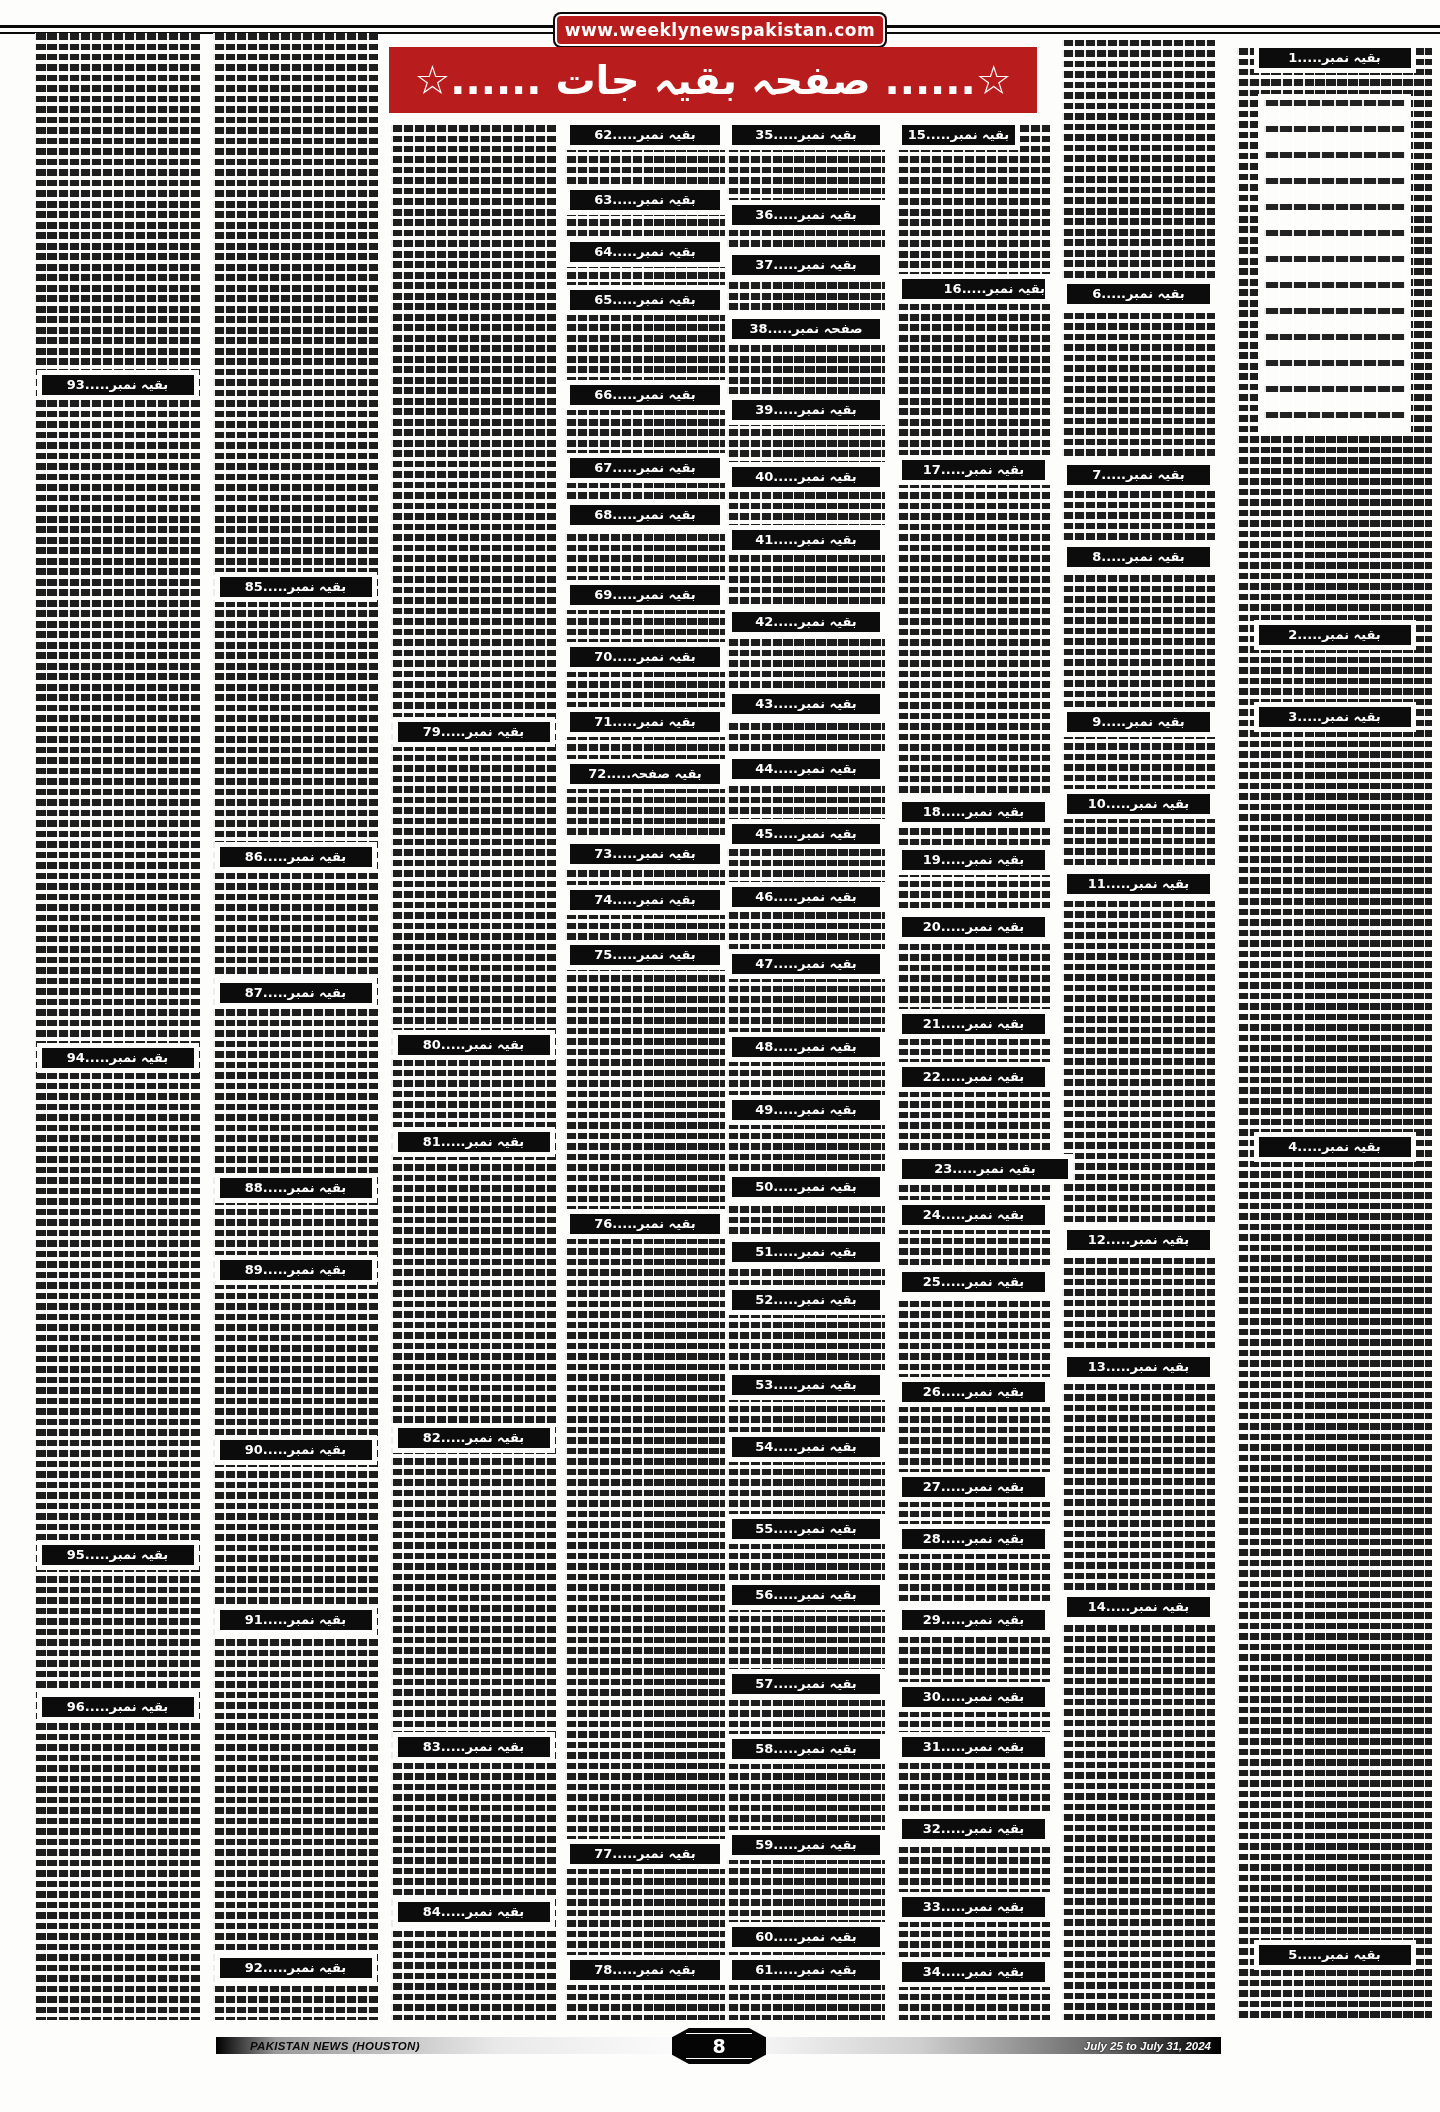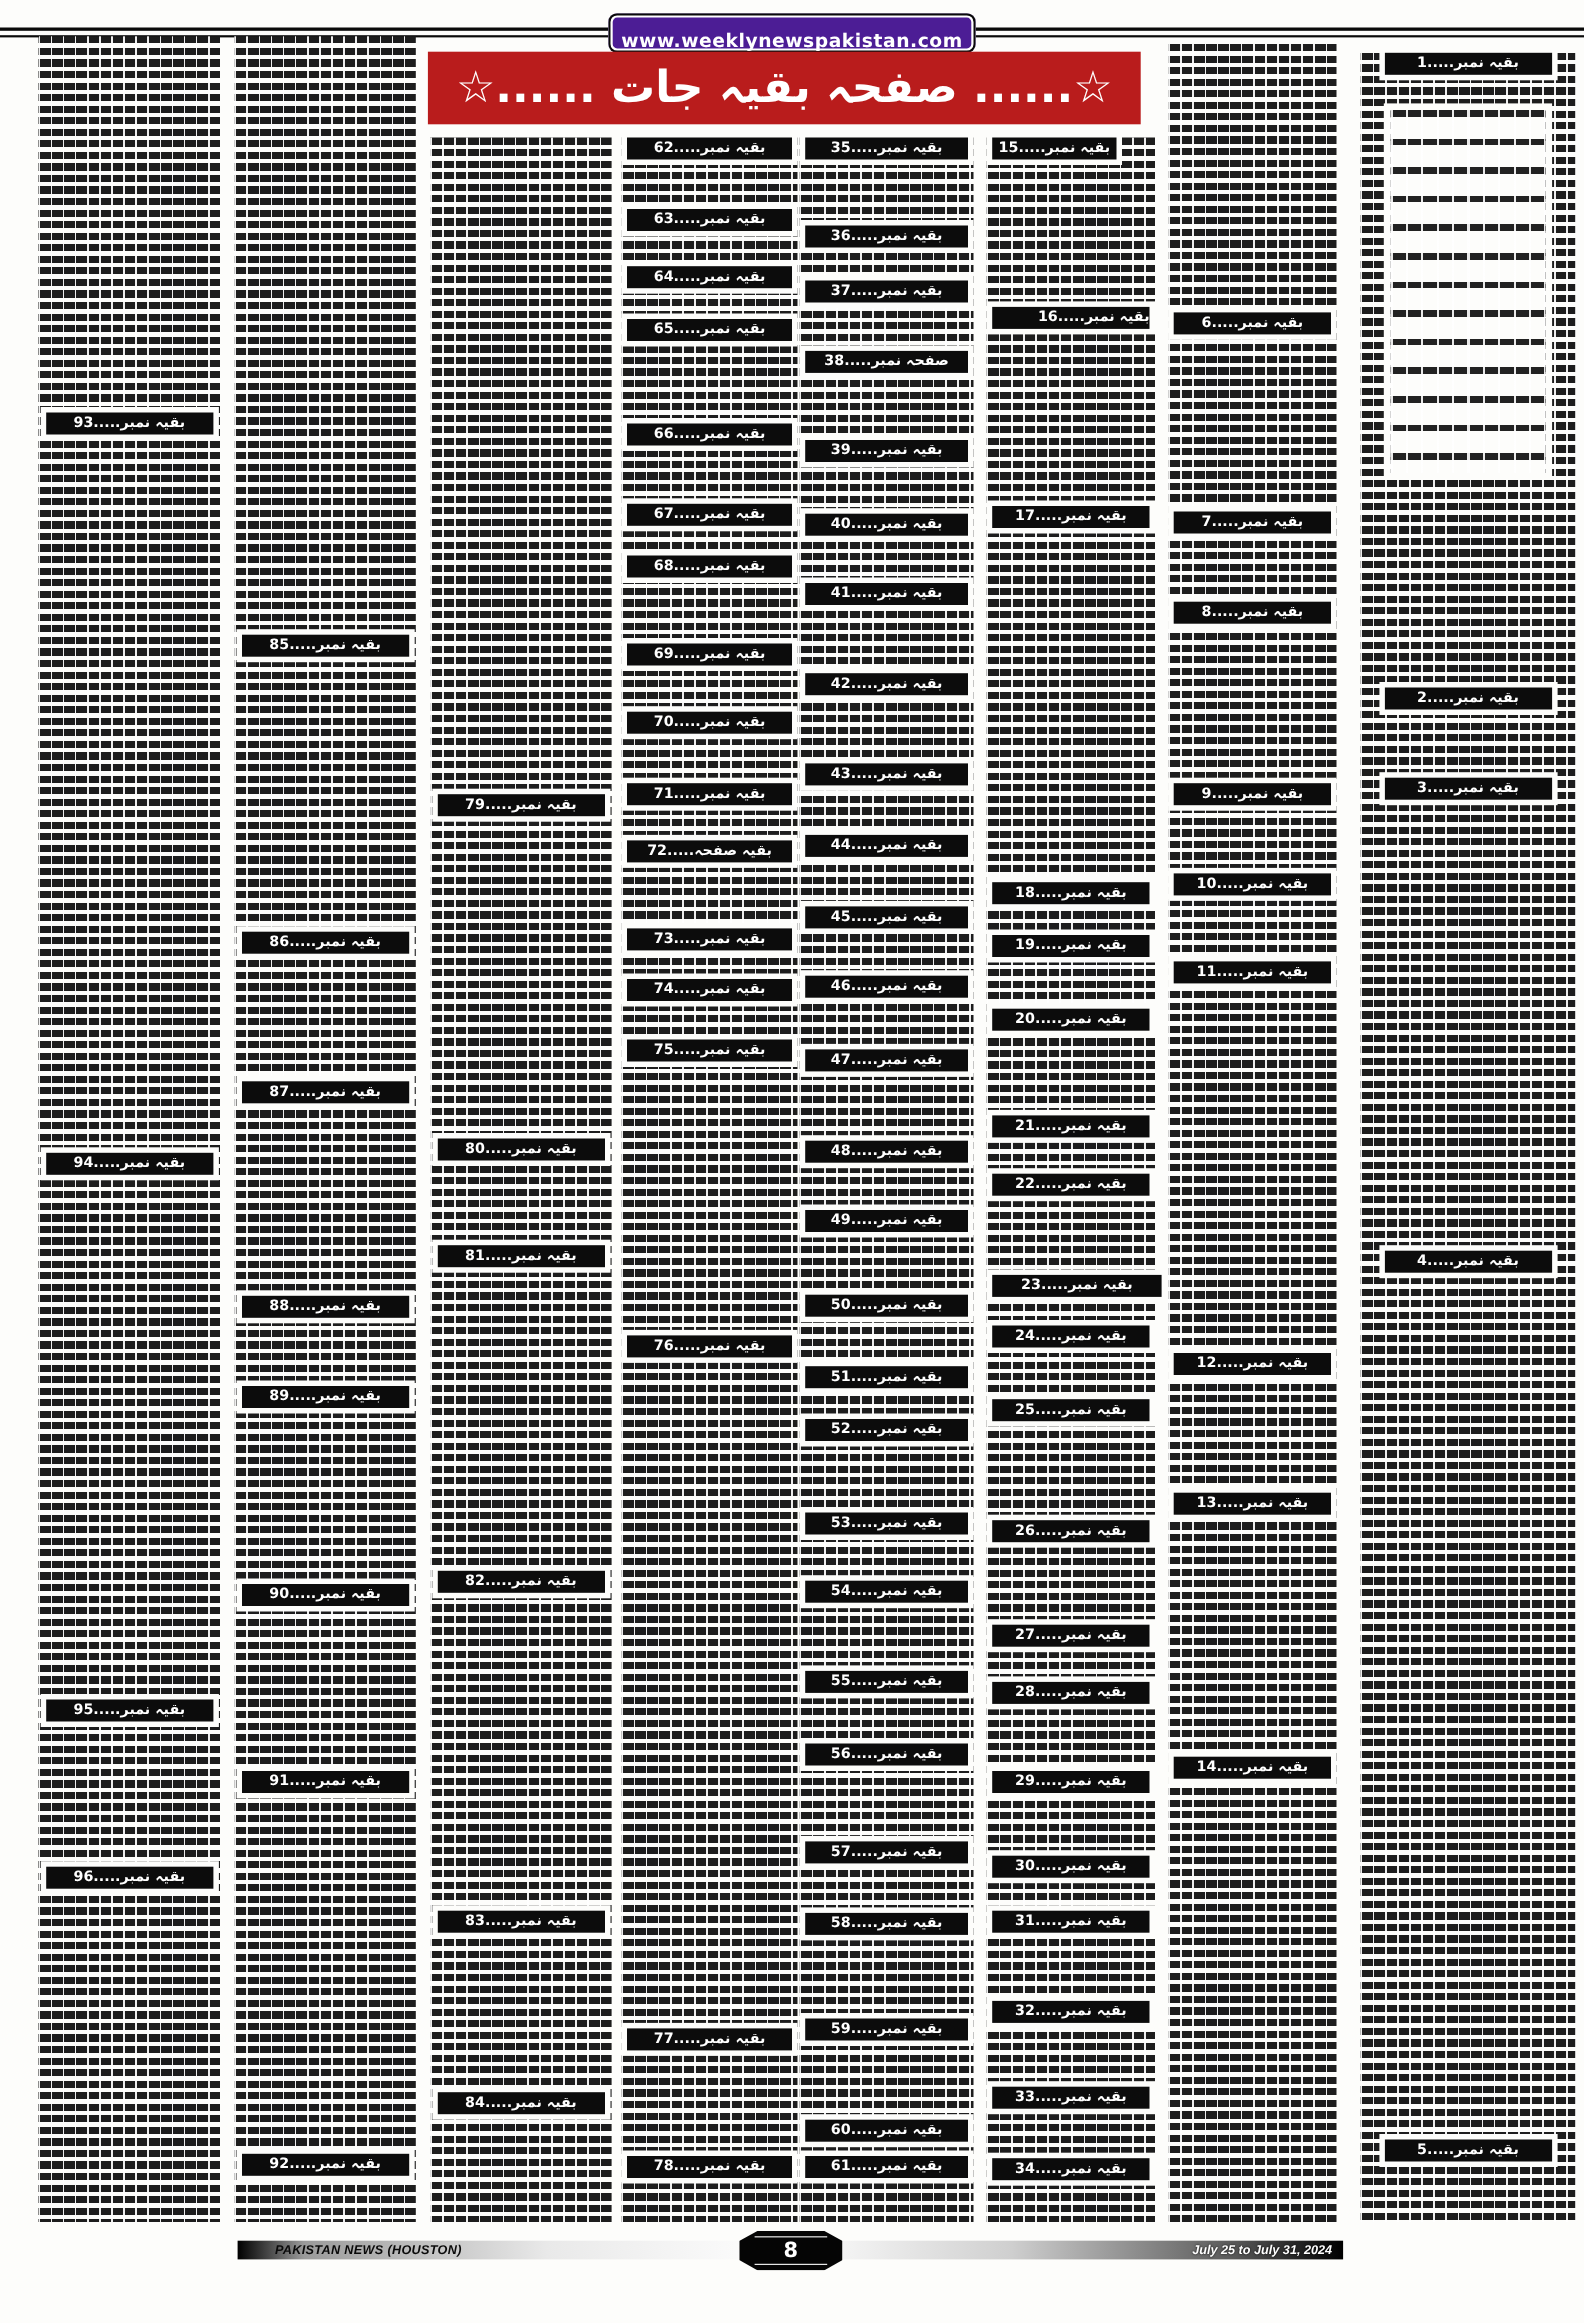--- a/index.html
+++ b/index.html
@@ -7,23 +7,23 @@
     position:relative;width:1440px;height:2112px;background:#fdfdfb;
     margin:0 auto;overflow:hidden;
     font-family:"DejaVu Sans",sans-serif;color:#111;
   }
   
   .rule{position:absolute;left:0;width:1440px;background:#0a0a0a;}
   .rule.r1{top:25px;height:3px;}
   .rule.r2{top:32px;height:2px;}
   .plaque{
     position:absolute;left:553px;top:12px;width:334px;height:36px;
-    background:#4c1d95;border-radius:8px;
+    background:#b91c1c;border-radius:8px;
     box-shadow:inset 0 0 0 2px #0a0a0a, inset 0 0 0 4px #fff;
-    display:flex;align-items:flex-end;justify-content:center;z-index:2;
+    display:flex;align-items:center;justify-content:center;z-index:2;
   }
   .plaque span{
     color:#fff;font-weight:bold;font-size:17px;letter-spacing:.5px;
     font-family:"DejaVu Sans",sans-serif;
   }
   .title-box{
     position:absolute;left:389px;top:47px;width:648px;height:66px;
     background:#b91c1c;display:flex;align-items:center;justify-content:center;
     z-index:3;
   }
@@ -195,21 +195,21 @@
     <div class="sec" style="left: 732px; top: 1927px; width: 148px;">بقیہ نمبر.....60</div>
     <div class="sec" style="left: 732px; top: 1960px; width: 148px;">بقیہ نمبر.....61</div>
     <div class="sec" style="left: 902px; top: 125px; width: 113px;">بقیہ نمبر.....15</div>
     <div class="sec" style="left: 902px; top: 279px; width: 143px; text-align: right;">بقیہ نمبر.....16</div>
     <div class="sec" style="left: 902px; top: 460px; width: 143px;">بقیہ نمبر.....17</div>
     <div class="sec" style="left: 902px; top: 802px; width: 143px;">بقیہ نمبر.....18</div>
     <div class="sec" style="left: 902px; top: 850px; width: 143px;">بقیہ نمبر.....19</div>
     <div class="sec" style="left: 902px; top: 917px; width: 143px;">بقیہ نمبر.....20</div>
     <div class="sec" style="left: 902px; top: 1014px; width: 143px;">بقیہ نمبر.....21</div>
     <div class="sec" style="left: 902px; top: 1067px; width: 143px;">بقیہ نمبر.....22</div>
-    <div class="sec" style="left: 902px; top: 1159px; width: 154px;">بقیہ نمبر.....23</div>
+    <div class="sec" style="left: 902px; top: 1159px; width: 166px;">بقیہ نمبر.....23</div>
     <div class="sec" style="left: 902px; top: 1205px; width: 143px;">بقیہ نمبر.....24</div>
     <div class="sec" style="left: 902px; top: 1272px; width: 143px;">بقیہ نمبر.....25</div>
     <div class="sec" style="left: 902px; top: 1382px; width: 143px;">بقیہ نمبر.....26</div>
     <div class="sec" style="left: 902px; top: 1477px; width: 143px;">بقیہ نمبر.....27</div>
     <div class="sec" style="left: 902px; top: 1529px; width: 143px;">بقیہ نمبر.....28</div>
     <div class="sec" style="left: 902px; top: 1610px; width: 143px;">بقیہ نمبر.....29</div>
     <div class="sec" style="left: 902px; top: 1687px; width: 143px;">بقیہ نمبر.....30</div>
     <div class="sec" style="left: 902px; top: 1737px; width: 143px;">بقیہ نمبر.....31</div>
     <div class="sec" style="left: 902px; top: 1819px; width: 143px;">بقیہ نمبر.....32</div>
     <div class="sec" style="left: 902px; top: 1897px; width: 143px;">بقیہ نمبر.....33</div>

